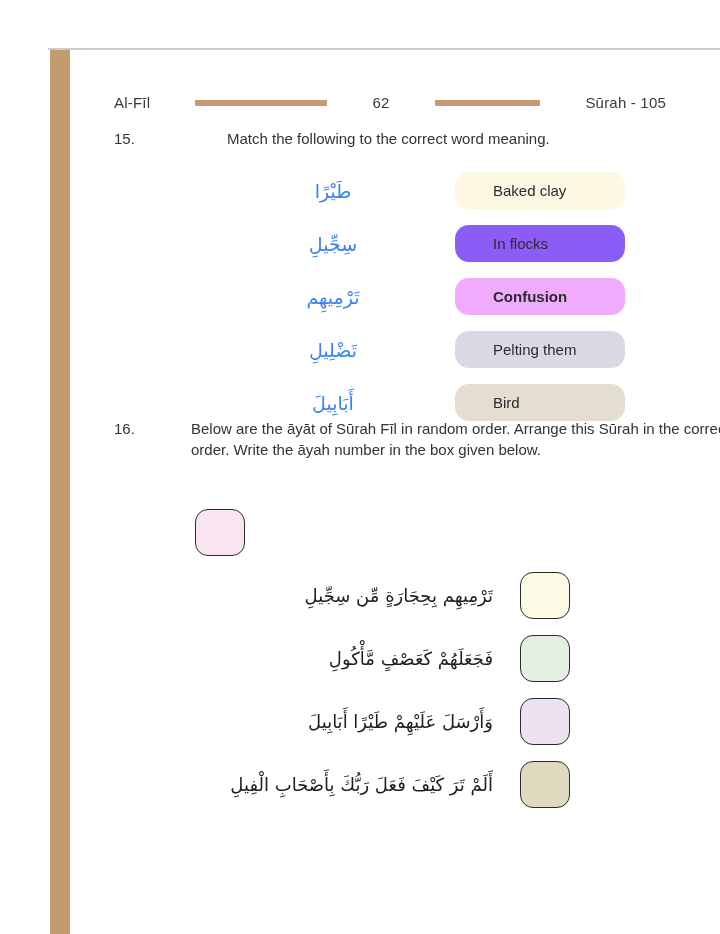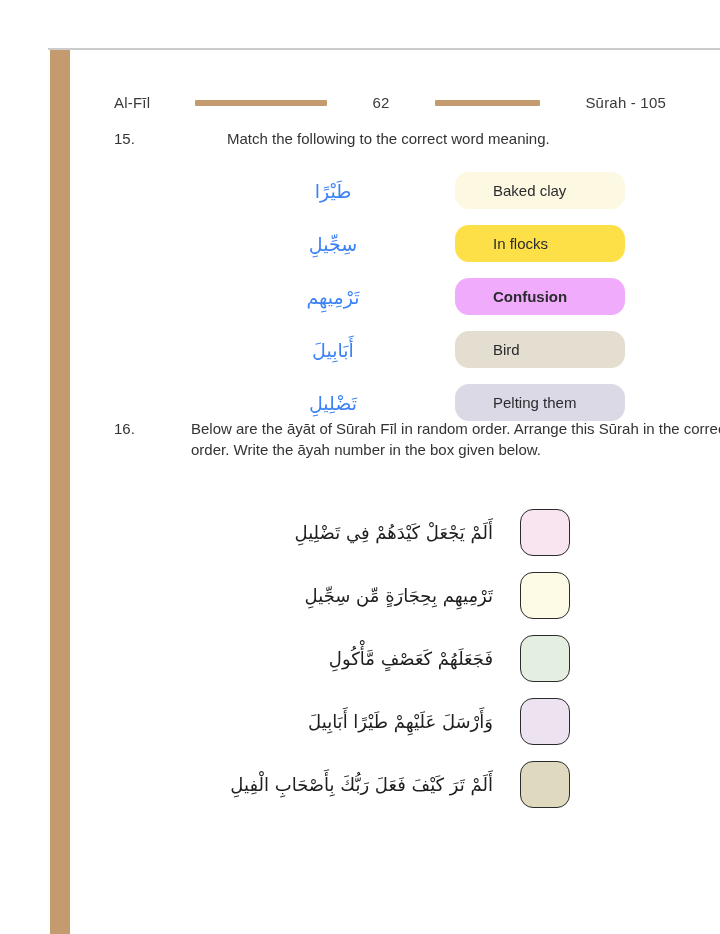--- a/index.html
+++ b/index.html
@@ -91,52 +91,51 @@
 
 <div class="match">
   <div class="match-row">
     <span class="arabic-word">طَيْرًا</span>
     <div class="pill" style="background-color: rgb(252, 248, 226);">
       <span>Baked clay</span>
     </div>
   </div>
   <div class="match-row">
     <span class="arabic-word">سِجِّيلِ</span>
-    <div class="pill" style="background-color: #fde047;">
+    <div class="pill" style="background-color: #8b5cf6;">
       <span>In flocks</span>
     </div>
   </div>
   <div class="match-row">
     <span class="arabic-word">تَرْمِيهِم</span>
     <div class="pill" style="background-color: #f0abfc; font-weight: bold;">
       <span>Confusion</span>
     </div>
   </div>
   <div class="match-row">
+    <span class="arabic-word">تَضْلِيلِ</span>
+    <div class="pill" style="background-color: rgb(219, 217, 230);">
+      <span>Pelting them</span>
+    </div>
+  </div>
+  <div class="match-row">
     <span class="arabic-word">أَبَابِيلَ</span>
     <div class="pill" style="background-color: rgb(227, 222, 208);">
       <span>Bird</span>
-    </div>
-  </div>
-  <div class="match-row">
-    <span class="arabic-word">تَضْلِيلِ</span>
-    <div class="pill" style="background-color: rgb(219, 217, 230);">
-      <span>Pelting them</span>
     </div>
   </div>
 </div>
 
 <div class="question q16">
   <span class="qnum">16.</span>
   <span class="qtext">Below are the āyāt of Sūrah Fīl in random order. Arrange this Sūrah in the correct order. Write the āyah number in the box given below.</span>
 </div>
 
 <div class="arrange">
   <div class="arrange-row">
-    <span class="verse">أَلَمْ يَجْعَلْ كَيْدَهُمْ فِي تَضْلِيلِ</span>
     <div class="abox" style="background-color: rgb(249, 229, 240);"></div>
   </div>
   <div class="arrange-row">
     <span class="verse">تَرْمِيهِم بِحِجَارَةٍ مِّن سِجِّيلِ</span>
     <div class="abox" style="background-color: rgb(253, 251, 230);"></div>
   </div>
   <div class="arrange-row">
     <span class="verse">فَجَعَلَهُمْ كَعَصْفٍ مَّأْكُولِ</span>
     <div class="abox" style="background-color: rgb(229, 239, 225);"></div>
   </div>

